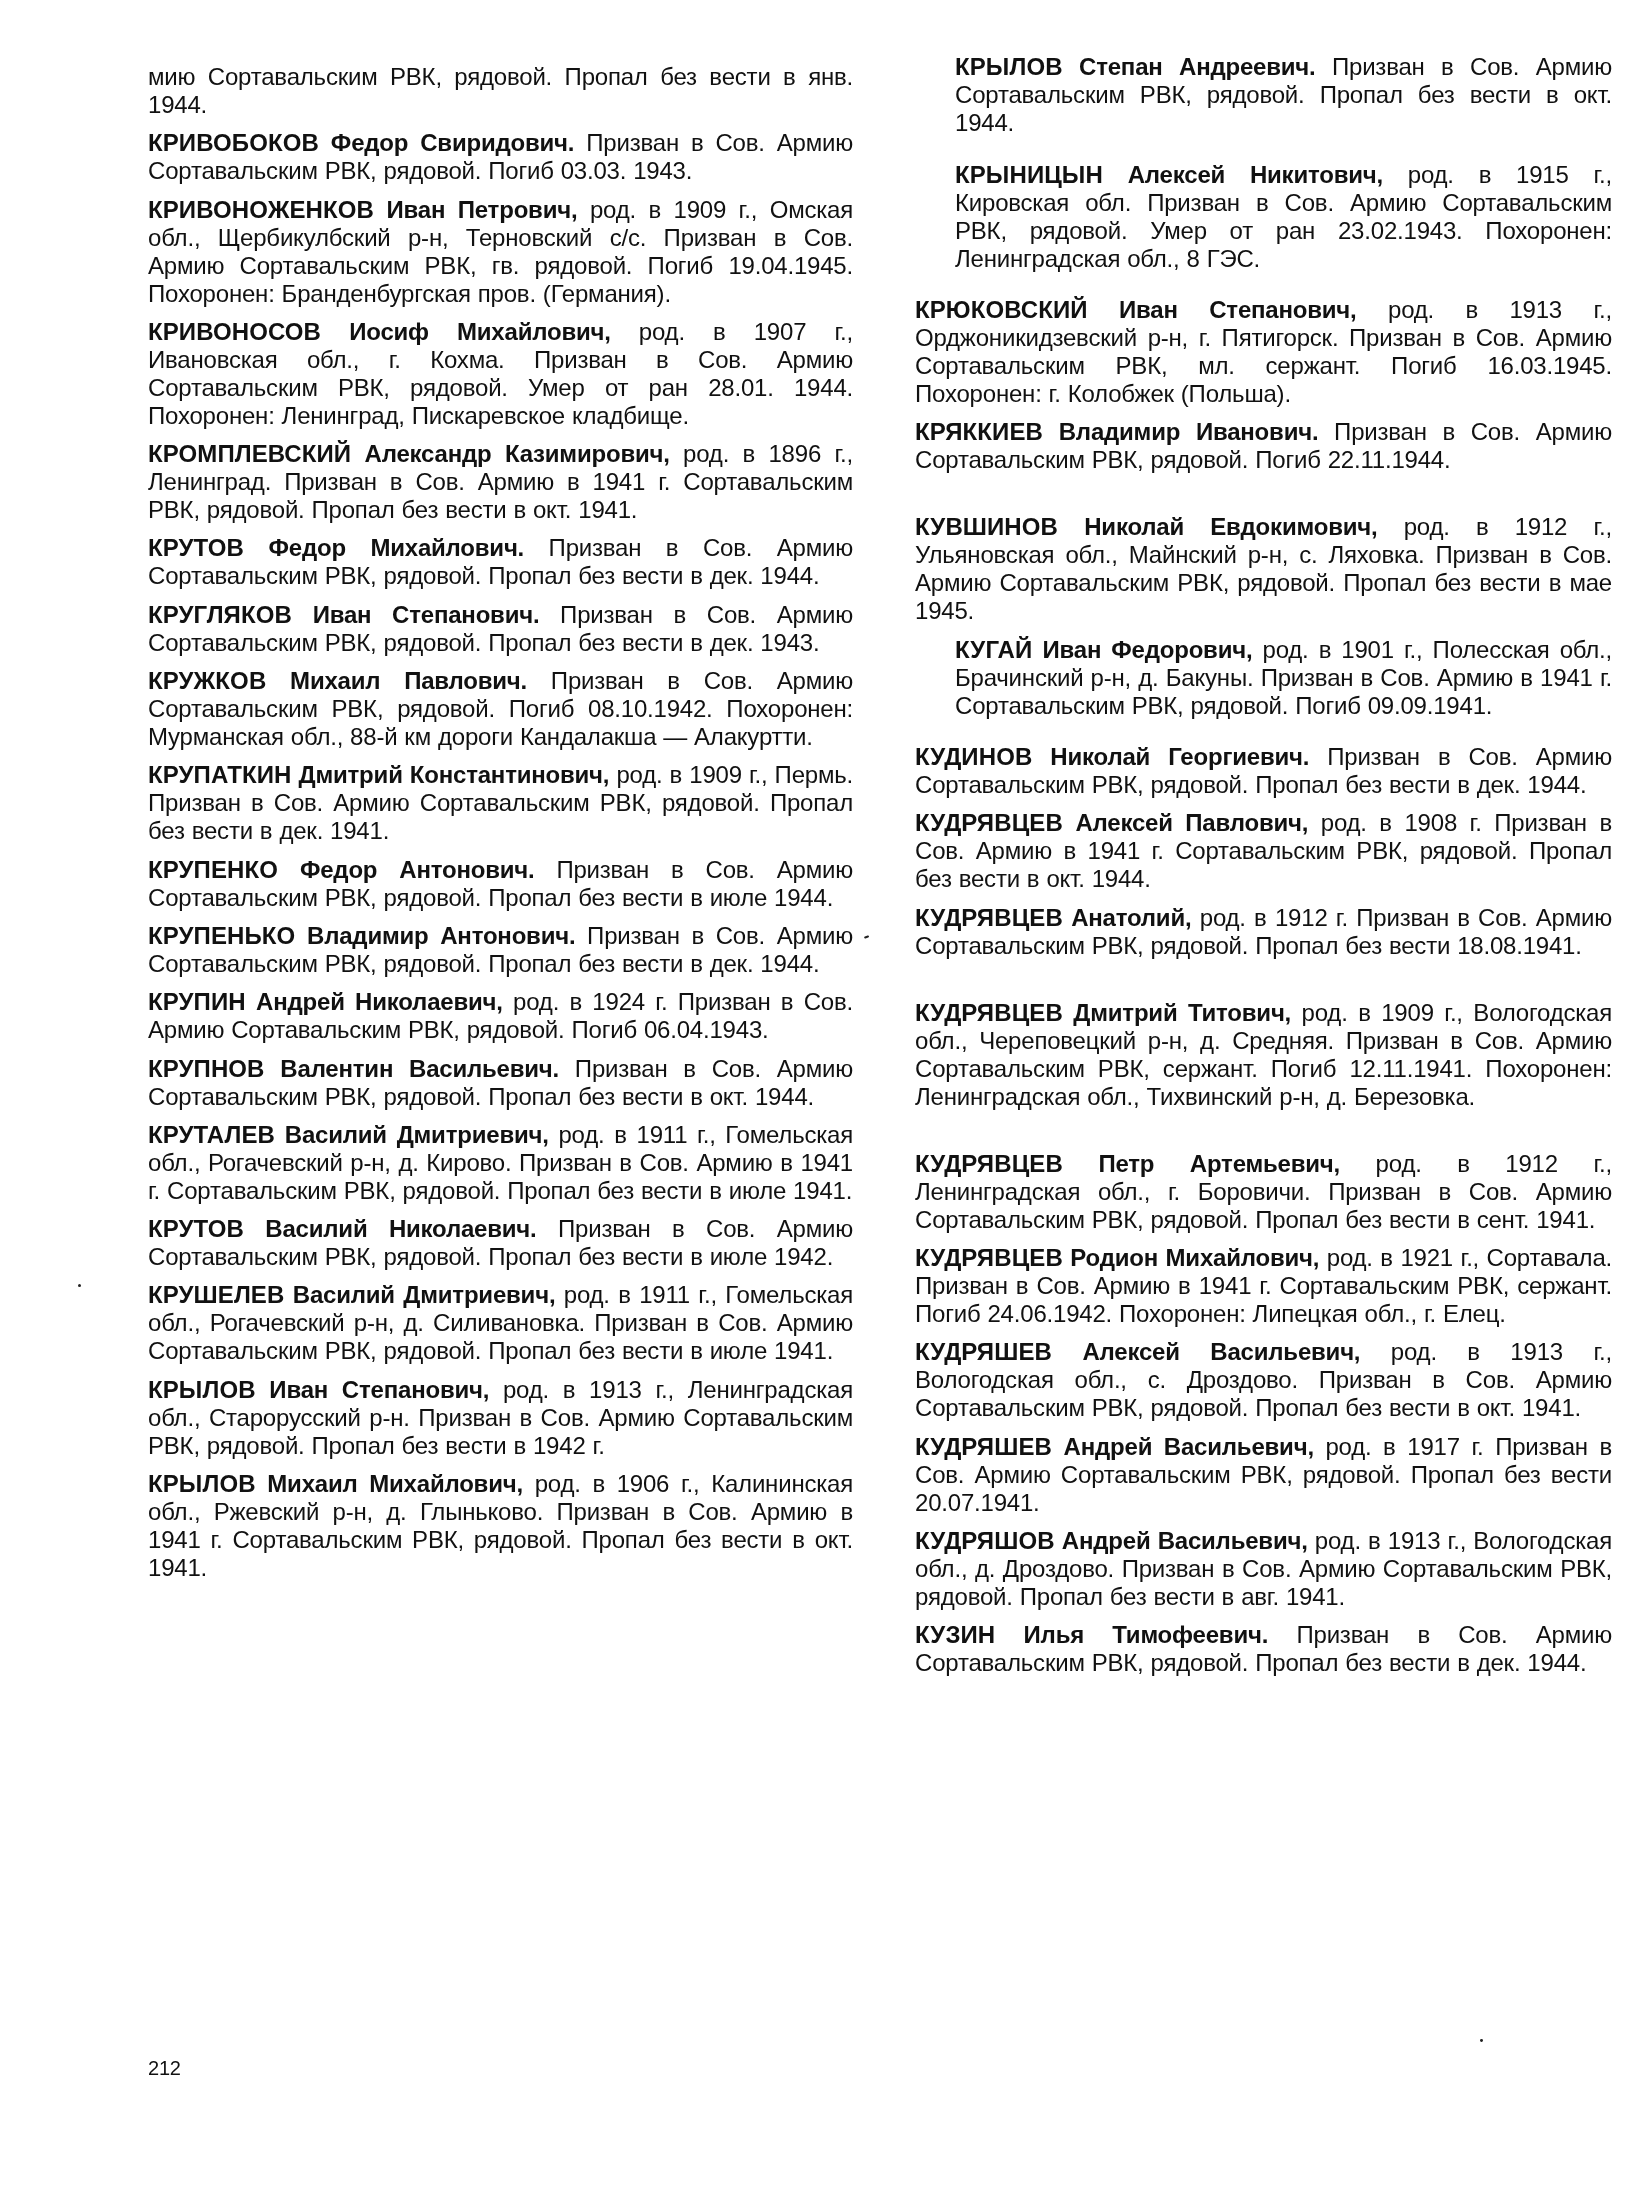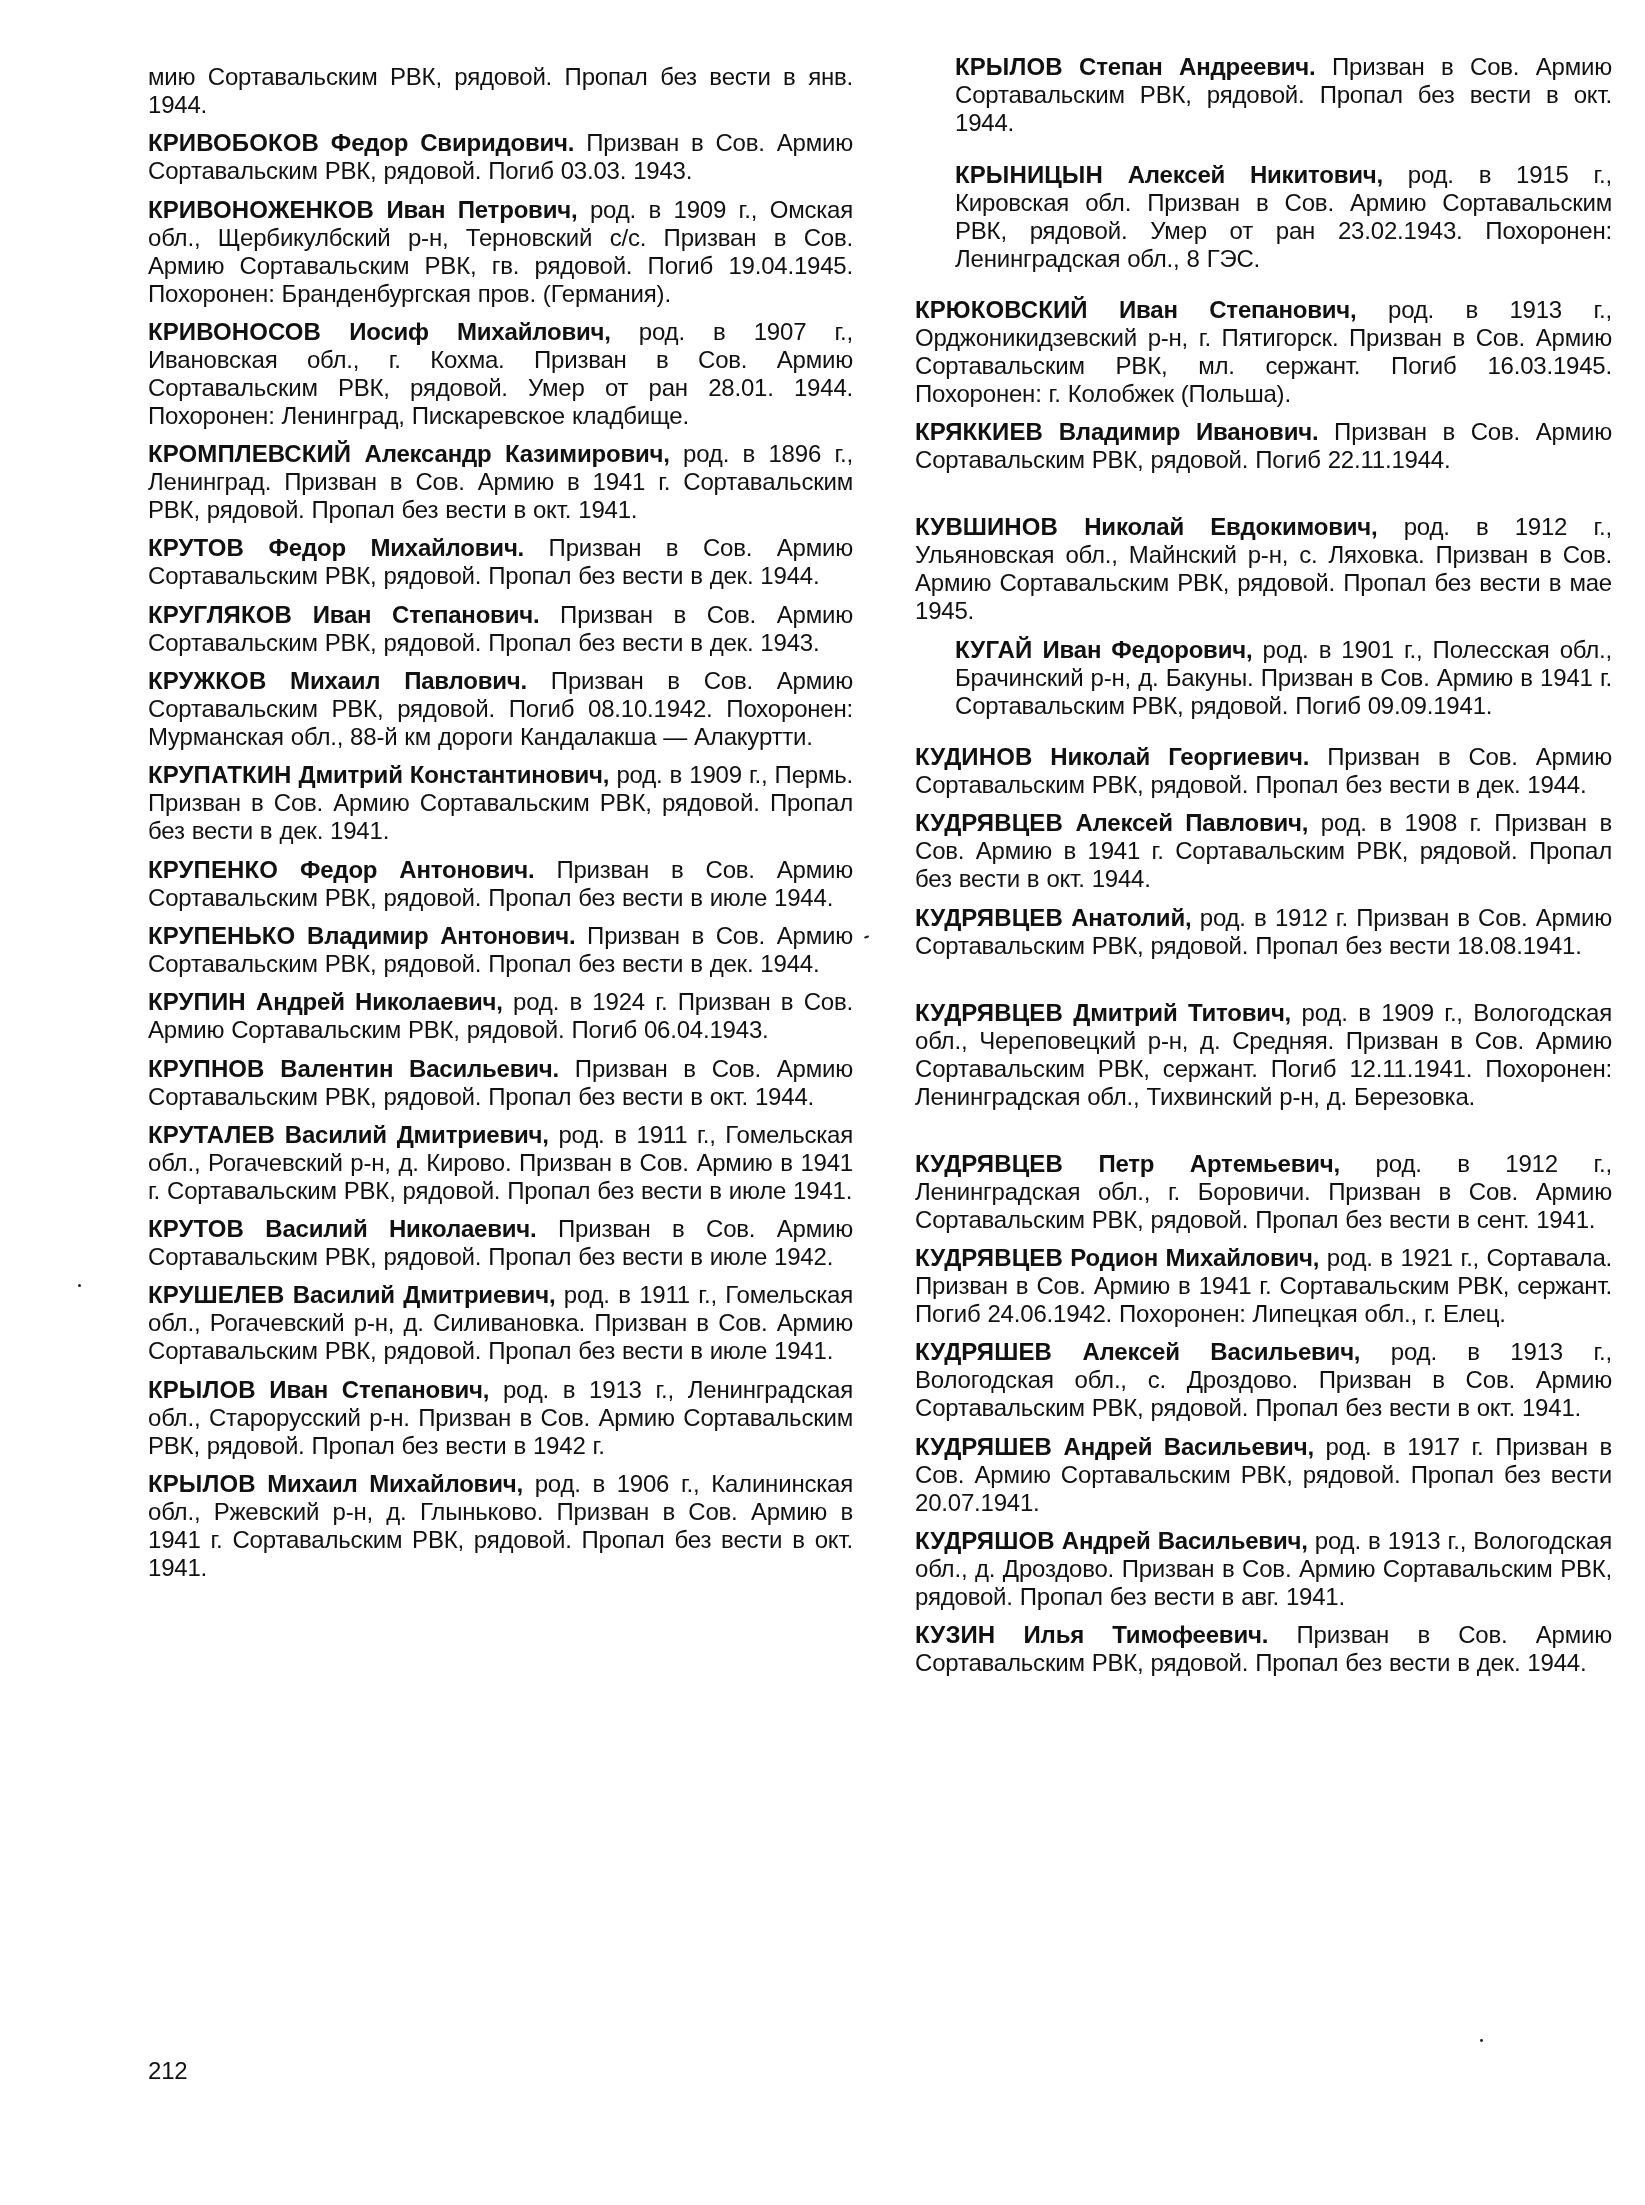--- a/index.html
+++ b/index.html
@@ -40,21 +40,21 @@
     .entry.gap-lg { margin-bottom: 23.5px; margin-left: 40px; }
     .entry.gap-xl { margin-bottom: 39px; }
     .surname, .given {
       font-weight: bold;
     }
     .surname { letter-spacing: 0.1px; }
     .page-number {
       position: absolute;
       left: 148px;
       top: 2057px;
-      font-size: 24px;
+      font-size: 20px;
       letter-spacing: -0.2px;
     }
     .speck {
       position: absolute;
       width: 3.4px; height: 3.4px;
       border-radius: 50%;
       background: #222;
     }
     .speck-1 { left: 78px; top: 1284px; }
     .speck-2 { left: 1480px; top: 2039px; width: 2.9px; height: 2.9px; }

